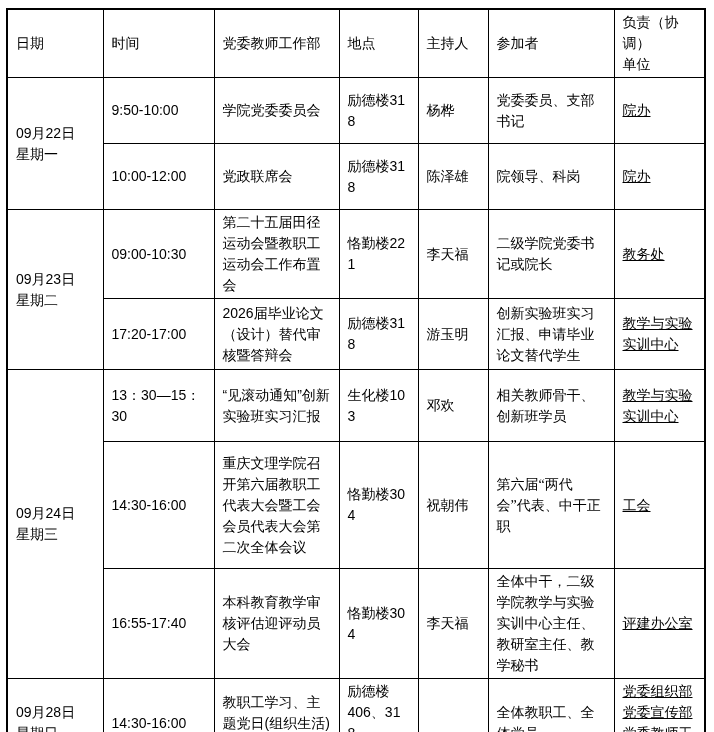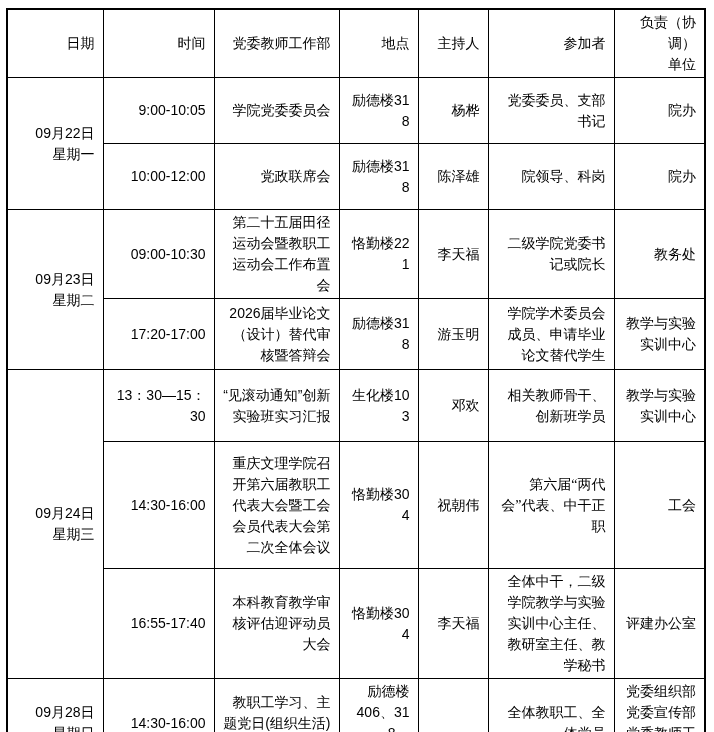--- a/index.html
+++ b/index.html
@@ -18,21 +18,21 @@
   }
   table.schedule {
     border-collapse: collapse;
     table-layout: fixed;
     width: 700px;
     border: 2px solid #000000;
   }
   table.schedule th,
   table.schedule td {
     border: 1px solid #000000;
-    text-align: right;
+    text-align: left;
     vertical-align: middle;
     font-size: 14px;
     line-height: 1.5;
     font-weight: normal;
     padding: 2px 8px;
     box-sizing: border-box;
     overflow: hidden;
     word-break: break-all;
   }
   
@@ -54,21 +54,21 @@
   tr.r6 { height: 127px; }
   tr.r7 { height: 100px; }
   tr.r8 { height: 85px; }
 
   th { white-space: pre-line; }
   td.date-cell, td.loc-cell, td.unit-cell { white-space: pre-line; }
 
   td.meeting-cell { padding: 2px 14px; }
   td.part-cell    { padding: 2px 11px; font-family: Liberation Serif, serif; }
   td.time-cell    { padding: 2px 12px; }
-  td.unit-cell    { padding: 2px 7px; }
+  td.unit-cell    { padding: 2px 7px; text-decoration: underline; }
 </style>
 </head>
 <body>
 
 <div class="page">
   <table class="schedule">
     <colgroup>
       <col class="c1">
         <col class="c2">
         <col class="c3">
@@ -86,21 +86,21 @@
         <th>主持人</th>
         <th>参加者</th>
         <th>负责（协调）
 单位</th>
       </tr>
     </thead>
     <tbody>
       <tr class="r1">
         <td class="date-cell" rowspan="2">09月22日
 星期一</td>
-        <td class="time-cell">9:00-10:05</td>
+        <td class="time-cell">9:50-10:00</td>
         <td class="meeting-cell">学院党委委员会</td>
         <td class="loc-cell">励德楼318</td>
         <td class="host-cell">杨桦</td>
         <td class="part-cell">党委委员、支部书记</td>
         <td class="unit-cell">院办</td>
       </tr>
       <tr class="r2">
         <td class="time-cell">10:00-12:00</td>
         <td class="meeting-cell">党政联席会</td>
         <td class="loc-cell">励德楼318</td>
@@ -116,21 +116,21 @@
         <td class="loc-cell">恪勤楼221</td>
         <td class="host-cell">李天福</td>
         <td class="part-cell">二级学院党委书记或院长</td>
         <td class="unit-cell">教务处</td>
       </tr>
       <tr class="r4">
         <td class="time-cell">17:20-17:00</td>
         <td class="meeting-cell">2026届毕业论文（设计）替代审核暨答辩会</td>
         <td class="loc-cell">励德楼318</td>
         <td class="host-cell">游玉明</td>
-        <td class="part-cell">学院学术委员会成员、申请毕业论文替代学生</td>
+        <td class="part-cell">创新实验班实习汇报、申请毕业论文替代学生</td>
         <td class="unit-cell">教学与实验
 实训中心</td>
       </tr>
       <tr class="r5">
         <td class="date-cell" rowspan="3">09月24日
 星期三</td>
         <td class="time-cell">13：30—15：30</td>
         <td class="meeting-cell">“见滚动通知”创新实验班实习汇报</td>
         <td class="loc-cell">生化楼103</td>
         <td class="host-cell">邓欢</td>

